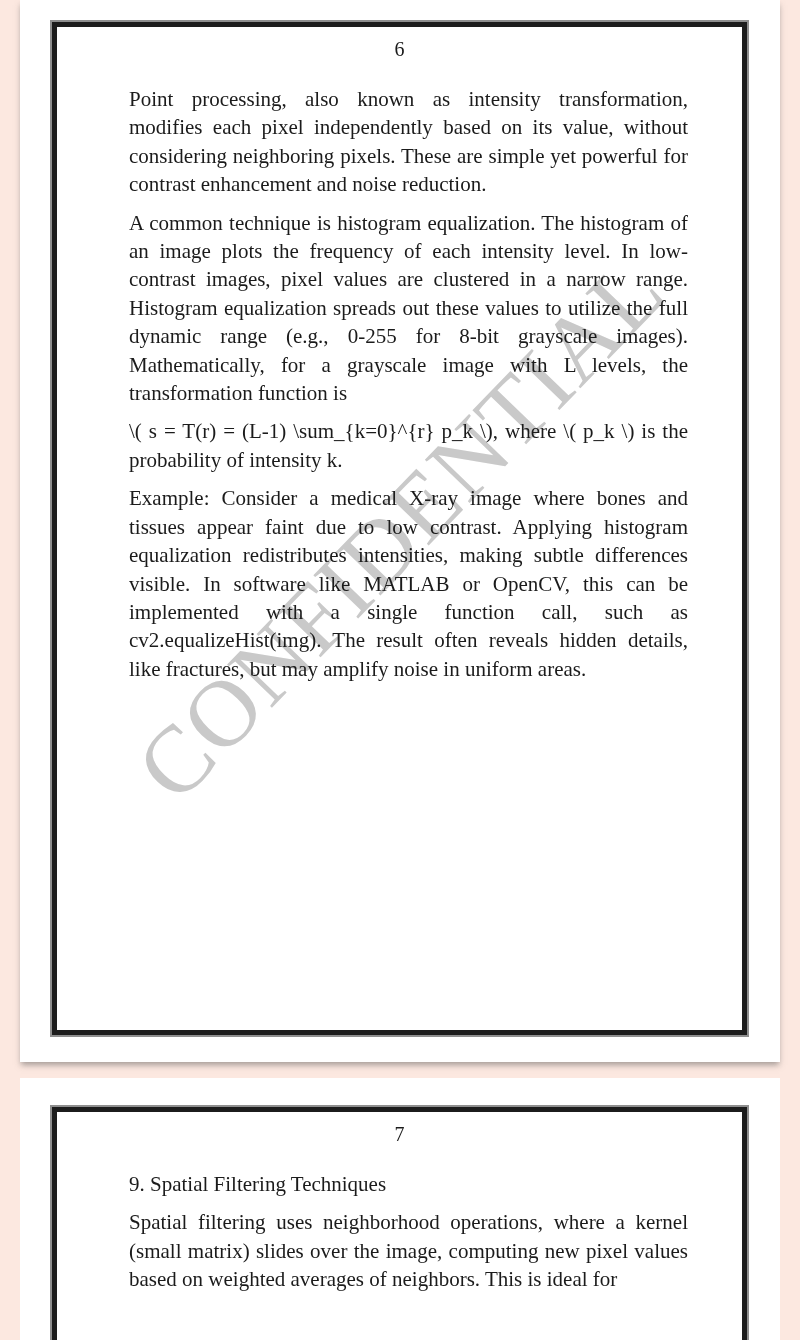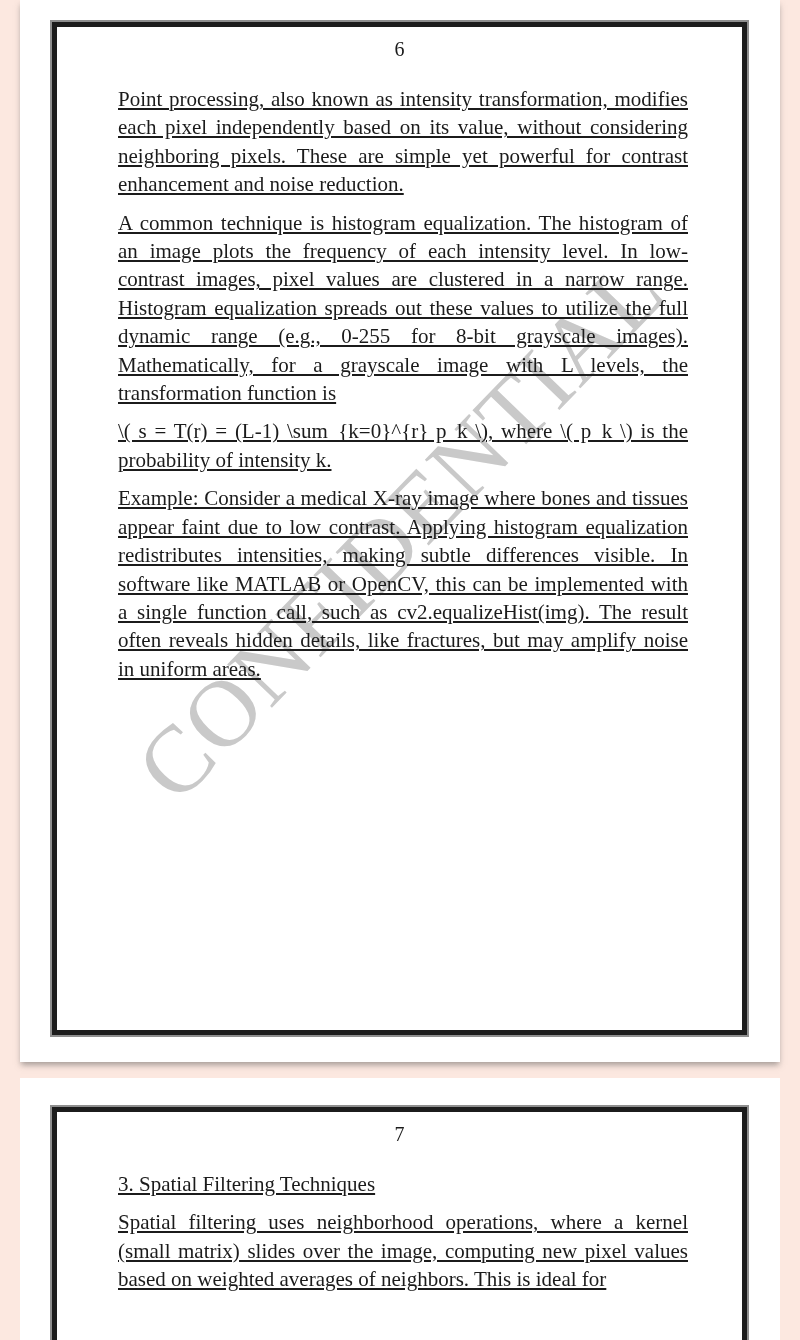--- a/index.html
+++ b/index.html
@@ -53,21 +53,21 @@
     font-size:20px; line-height:20px;
     padding-top:12px;
   }
   .content {
     position:relative; z-index:1;
     padding:26px 54px 0 56px;
     font-size:21px;
     line-height:28.4px;
     text-align:justify;
   }
-  .content p { margin:0 0 10px 5px;text-decoration:underline; }
+  .content p { margin:0 0 10px 16px; }
 </style>
 </head>
 <body>
 
 <div class="viewport">
 
   <section class="sheet sheet-1">
     <div class="pagebox">
       <div class="watermark">CONFIDENTIAL</div>
       <div class="pageno">6</div>
@@ -78,19 +78,19 @@
         <p>Example: Consider a medical X-ray image where bones and tissues appear faint due to low contrast. Applying histogram equalization redistributes intensities, making subtle differences visible. In software like MATLAB or OpenCV, this can be implemented with a single function call, such as cv2.equalizeHist(img). The result often reveals hidden details, like fractures, but may amplify noise in uniform areas.</p>
       </div>
     </div>
   </section>
 
   <section class="sheet sheet-2">
     <div class="pagebox">
       <div class="watermark">CONFIDENTIAL</div>
       <div class="pageno">7</div>
       <div class="content">
-        <p>3. Spatial Filtering Techniques</p>
+        <p>9. Spatial Filtering Techniques</p>
         <p>Spatial filtering uses neighborhood operations, where a kernel (small matrix) slides over the image, computing new pixel values based on weighted averages of neighbors. This is ideal for</p>
       </div>
     </div>
   </section>
 
 </div>
 
 </body></html>

